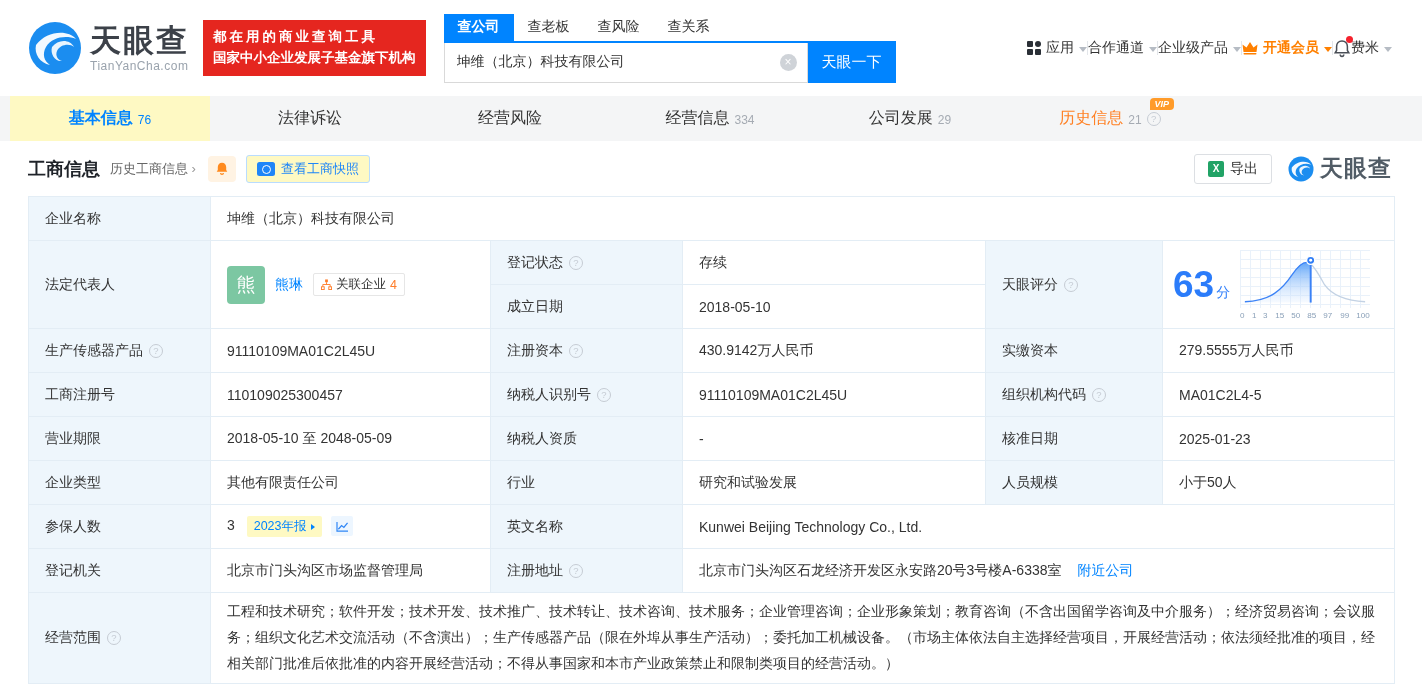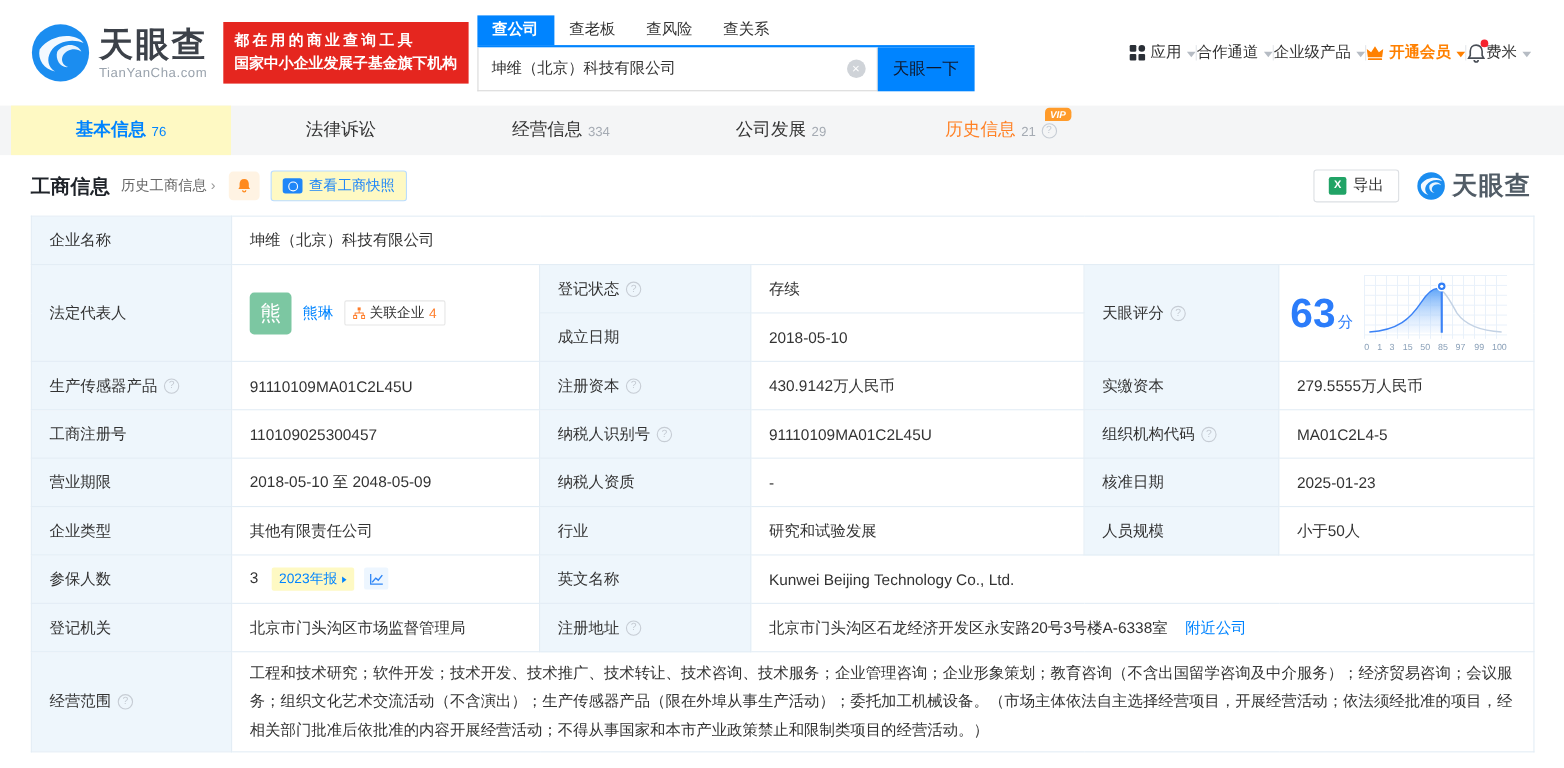--- a/index.html
+++ b/index.html
@@ -11,30 +11,30 @@
   
   .header { height:96px; display:flex; align-items:center; padding:0 30px 0 28px; background:#fff; }
   .logo { display:flex; align-items:center; gap:8px; }
   .logo-swirl { width:54px; height:54px; flex:0 0 auto; }
   .logo-text-wrap { display:flex; flex-direction:column; line-height:1; }
   .logo-cn { font-size:31px; font-weight:bold; color:#3c4149; letter-spacing:2px; }
   .logo-en { font-size:12px; color:#9aa3ad; margin-top:4px; letter-spacing:.5px; }
   .promo { background:#e5261f; color:#fff; margin-left:14px; padding:7px 10px; font-weight:bold;
            font-size:13.5px; line-height:1.55; white-space:nowrap; }
   .promo .l1 { letter-spacing:3px; }
-  .search-block { margin-left:8px; width:452px; }
+  .search-block { margin-left:18px; width:452px; }
   .search-tabs { display:flex; border-bottom:2px solid #0084ff; }
   .search-tab { font-size:14px; padding:4px 14px 5px; color:#333; cursor:pointer; }
   .search-tab.active { background:#0084ff; color:#fff; font-weight:bold; }
   .search-row { display:flex; }
   .search-box { flex:1; height:40px; border:1px solid #d9d9d9; border-top:none; display:flex; align-items:center; padding:0 10px 0 12px; }
   .search-value { flex:1; font-size:14px; color:#333; border:none; outline:none; background:transparent; font-family:inherit; }
   .clear-ic { width:17px; height:17px; border-radius:50%; background:#cfd3d8; color:#fff; font-size:12px;
               display:flex; align-items:center; justify-content:center; cursor:pointer; }
-  .tyc-btn { width:88px; height:40px; background:#0084ff; color:#0f172a; font-size:15px; border:none;
+  .tyc-btn { width:88px; height:40px; background:#0084ff; color:#ffffff; font-size:15px; border:none;
              display:flex; align-items:center; justify-content:center; cursor:pointer; font-family:inherit; }
   .top-menu { margin-left:auto; display:flex; align-items:center; font-size:14px; color:#333; }
   .menu-item { display:flex; align-items:center; gap:5px; cursor:pointer; white-space:nowrap; }
   .caret { width:0; height:0; border-left:4px solid transparent; border-right:4px solid transparent; border-top:5px solid #b6bcc4; margin-top:2px; }
   .sep { width:1px; height:14px; background:#e3e6ea; }
   .grid-ic { display:grid; grid-template-columns:6px 6px; grid-template-rows:6px 6px; gap:2px; }
   .grid-ic i { background:#2a2f36; border-radius:1px; }
   .grid-ic i:nth-child(2){ border-radius:50%; }
   .vip-item { color:#ff8000; font-weight:bold; }
   .vip-item .caret { border-top-color:#ff8000; }
@@ -186,20 +186,23 @@
 
 <div class="main-tabs">
   <div class="main-tab active">
     <span>基本信息</span>
     <span class="cnt">76</span>
   </div>
   <div class="main-tab">
     <span>法律诉讼</span>
   </div>
   <div class="main-tab">
+    <span>经营风险</span>
+  </div>
+  <div class="main-tab">
     <span>经营信息</span>
     <span class="cnt">334</span>
   </div>
   <div class="main-tab">
     <span>公司发展</span>
     <span class="cnt">29</span>
   </div>
   <div class="main-tab vip-tab">
     <span class="vip-badge">VIP</span>
     <span>历史信息</span>

